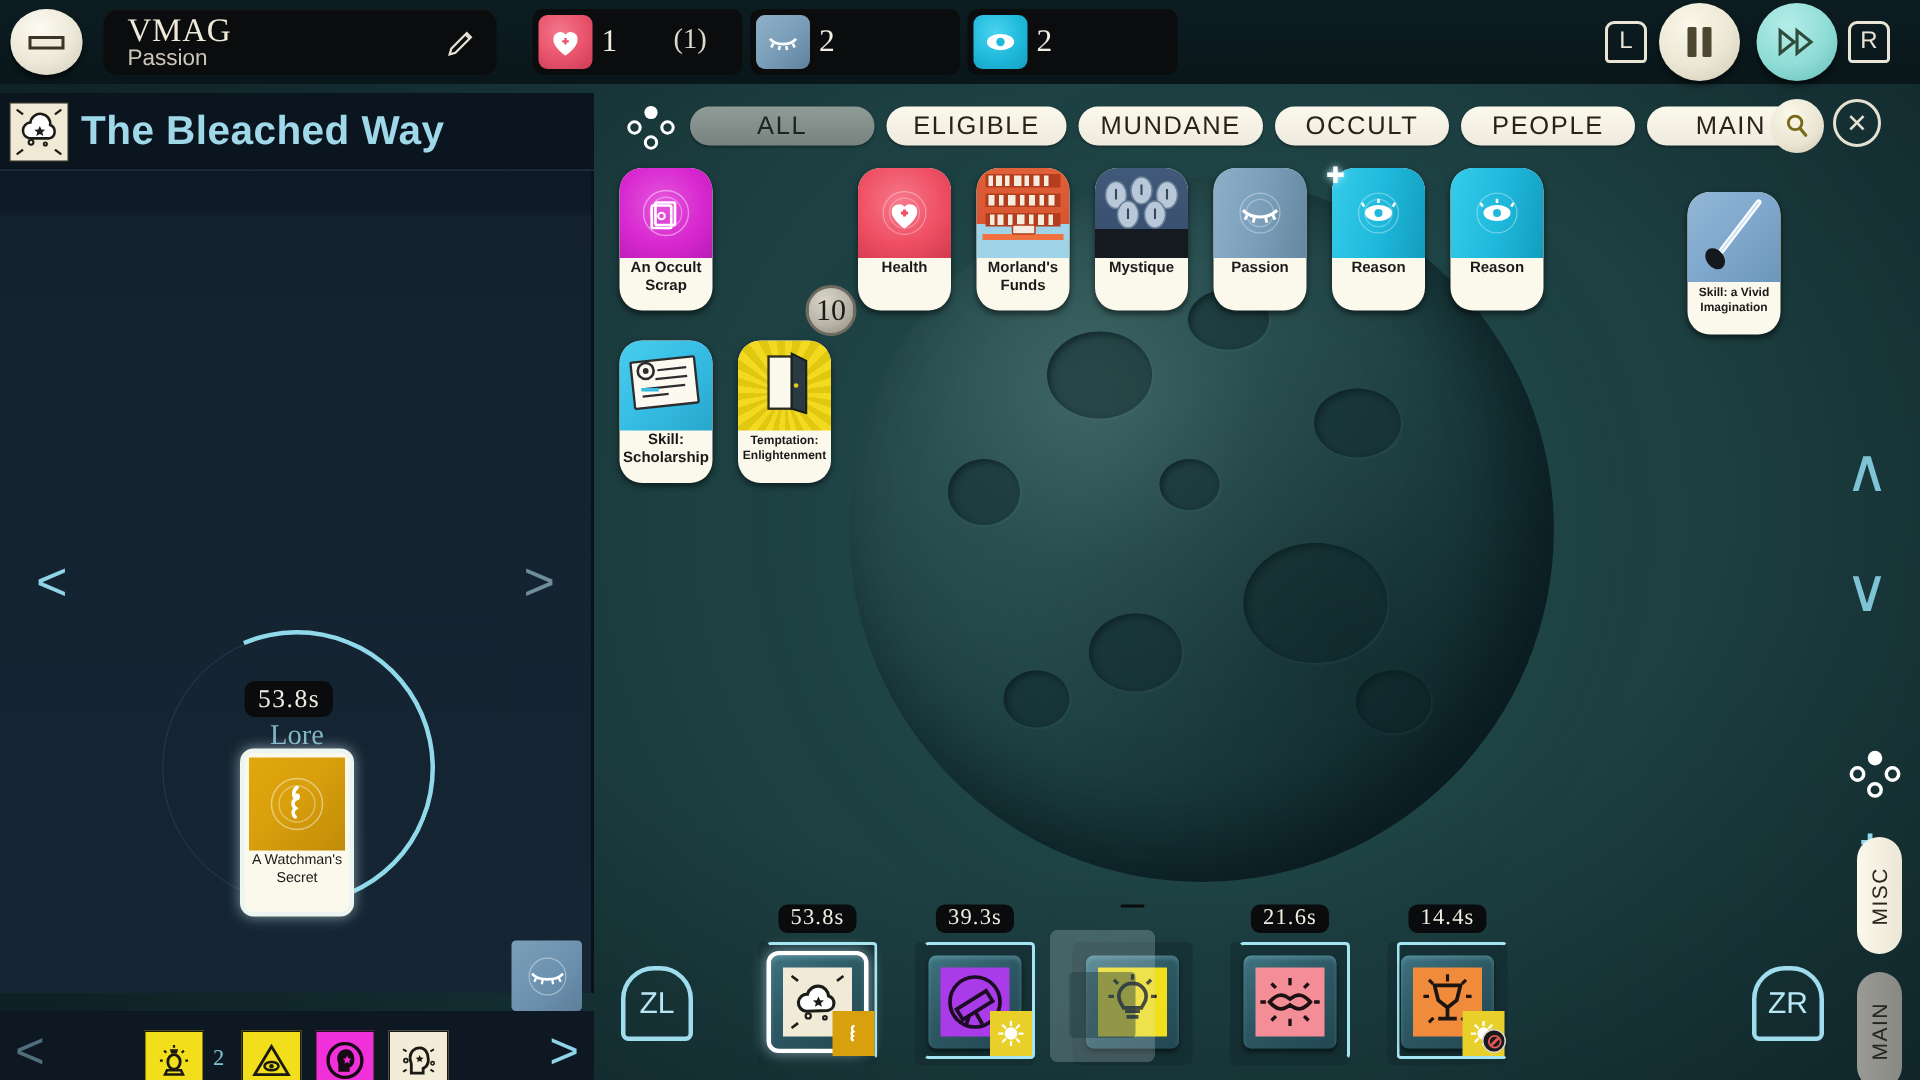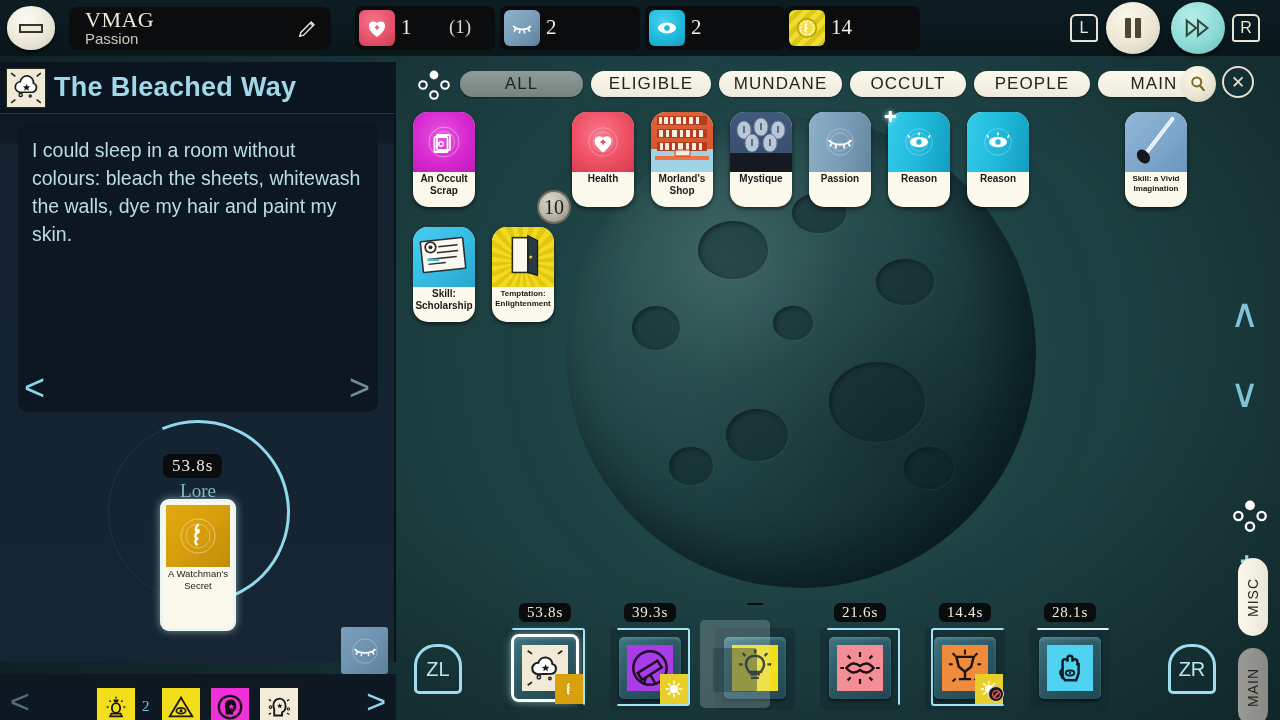--- a/index.html
+++ b/index.html
@@ -87,21 +87,21 @@
   #desc-text { position:absolute; left:14px; top:14px; width:330px; font-size:19.5px; line-height:28px; color:#b9dde6; font-family:"Liberation Sans", sans-serif; }
   #desc-prev { position:absolute; left:24px; top:305px; font-size:36px; color:#8fd5e8; font-family:"Liberation Sans", sans-serif; }
   #desc-next { position:absolute; right:24px; top:305px; font-size:36px; color:#6f8c99; font-family:"Liberation Sans", sans-serif; }
 
   #timer-ring { position:absolute; left:108px; top:360px; width:180px; height:180px; border-radius:50%; border:1.5px solid #1e3545; }
   #timer-arc { position:absolute; left:106px; top:358px; width:184px; height:184px; border-radius:50%;
     border:3px solid transparent; border-top-color:#8fd9ea; border-right-color:#8fd9ea; transform:rotate(22deg); }
   #timer-pill { position:absolute; left:163px; top:392px; background:#0a0b0c; border-radius:7px; padding:2px 9px; font-size:17px; color:#f0ede2; letter-spacing:1px; }
   #slot-label { position:absolute; left:0; top:418px; width:396px; text-align:center; font-size:19px; color:#7fb4c4; }
 
-  #slot-card { position:absolute; left:163px; top:440px; width:70px; height:126px; border-radius:6px; background:#fbf8ec; box-shadow:0 0 9px 3px rgba(210,240,250,.55), 0 0 0 3px #fbf8ec; overflow:hidden; }
+  #slot-card { position:absolute; left:163px; top:440px; width:70px; height:106px; border-radius:6px; background:#fbf8ec; box-shadow:0 0 9px 3px rgba(210,240,250,.55), 0 0 0 3px #fbf8ec; overflow:hidden; }
   #slot-card .art { position:absolute; left:3px; top:3px; width:64px; height:62px;
     background:linear-gradient(135deg,#e0a80e 0%,#d99f0c 45%,#c08c08 100%); display:flex; align-items:center; justify-content:center;}
   #slot-card .lbl { position:absolute; left:0; top:66px; width:70px; text-align:center; font-size:9.5px; line-height:12px; color:#1a1a18; font-family:"Liberation Sans", sans-serif; }
 
   #aspect-float { position:absolute; left:341px; top:565px; width:47px; height:47px; border-radius:3px;
     background:linear-gradient(135deg,#7b9fba 0%,#6e93b0 50%,#5d809c 100%); display:flex; align-items:center; justify-content:center; }
 
   #aspect-bar { position:absolute; left:0; top:612px; width:396px; height:62px; background:#0d1823; }
   #aspect-bar .prev { position:absolute; left:10px; top:8px; font-size:34px; color:#4f6f7d; font-family:"Liberation Sans", sans-serif;}
   #aspect-bar .next { position:absolute; right:10px; top:8px; font-size:34px; color:#8fd5e8; font-family:"Liberation Sans", sans-serif;}
@@ -224,30 +224,20 @@
   <div class="res" style="left:645px;width:140px;">
     <div class="ic" style="background:radial-gradient(circle at 40% 32%,#49d3ef 0%,#1fb9dc 55%,#149fc0 100%);">
       <svg viewBox="0 0 24 24" width="26" height="26">
           <ellipse cx="12" cy="12" rx="8.4" ry="5" fill="#fff"></ellipse>
           <circle cx="12" cy="12" r="2.6" fill="#1fb9dc"></circle>
         </svg>
     </div>
     <div class="val">2</div>
   </div>
 
-  <div class="res" style="left:785px;width:135px;">
-    <div class="ic" style="background:repeating-linear-gradient(135deg,#efdd35 0px,#efdd35 5px,#dcc716 5px,#dcc716 10px);">
-      <svg viewBox="0 0 24 24" width="26" height="26">
-          <circle cx="12" cy="12" r="8.6" fill="#f0e04a" stroke="#b79c0a" stroke-width="1.3"></circle>
-          <circle cx="12" cy="12" r="6.2" fill="none" stroke="#fff" stroke-width="1.1" stroke-dasharray="1.6 1.6"></circle>
-          <path d="M12 7.6c-1.6 1.2-1.8 3.3-.4 4.6-1.4.6-1.8 2.6-.2 3.8" fill="none" stroke="#fff" stroke-width="1.5"></path>
-        </svg>
-    </div>
-    <div class="val">14</div>
-  </div>
 
   <div class="kbtn" style="left:1070px;">L</div>
   <div id="pause-btn">
     <i></i>
       <i></i>
   </div>
   <div id="ff-btn">
     <svg viewBox="0 0 32 24" width="30" height="24">
       <path d="M4 4l10 8-10 8z" fill="none" stroke="#2f4b3c" stroke-width="2.2"></path>
       <path d="M16 4l10 8-10 8z" fill="none" stroke="#2f4b3c" stroke-width="2.2"></path>
@@ -263,23 +253,20 @@
         <path d="M10 20a5 5 0 0 1 .6-9.9A6.2 6.2 0 0 1 23 11.6a4.4 4.4 0 0 1-.6 8.4z" fill="#fff" stroke="#1c1c18" stroke-width="1.6"></path>
         <path d="M16.5 12.2l1 2.2 2.4.2-1.8 1.6.6 2.3-2.2-1.3-2.2 1.3.6-2.3-1.8-1.6 2.4-.2z" fill="#1c1c18"></path>
         <circle cx="11" cy="22.5" r="1.5" fill="none" stroke="#1c1c18" stroke-width="1.3"></circle>
         <circle cx="20" cy="23.5" r="1" fill="none" stroke="#1c1c18" stroke-width="1.2"></circle>
         <path d="M2 2l4 3M30 2l-4 3M2 30l4-3M30 30l-4-3" stroke="#1c1c18" stroke-width="1.4"></path>
       </svg>
     </div>
     <div id="panel-title">The Bleached Way</div>
   </div>
 
-  <div id="desc-box">
-    <div id="desc-text">I could sleep in a room without colours: bleach the sheets, whitewash the walls, dye my hair and paint my skin.</div>
-  </div>
   <div id="desc-prev">&lt;</div>
   <div id="desc-next">&gt;</div>
 
   <div id="timer-ring"></div>
   <div id="timer-arc"></div>
   <div id="timer-pill">53.8s</div>
   <div id="slot-label">Lore</div>
 
   <div id="slot-card">
     <div class="art">
@@ -418,21 +405,21 @@
             <rect x="21" y="31" width="3" height="7"></rect>
           <rect x="27" y="31" width="5" height="7"></rect>
             <rect x="35" y="31" width="3" height="7"></rect>
             <rect x="41" y="31" width="4" height="7"></rect>
             <rect x="48" y="31" width="3" height="7"></rect>
         </g>
         <rect x="4" y="44" width="54" height="4" fill="#f0703f"></rect>
         <rect x="24" y="38" width="15" height="6" rx="1" fill="#f5ece0" stroke="#b33d1c" stroke-width="1"></rect>
       </svg>
     </div>
-    <div class="lbl">Morland's Shop</div>
+    <div class="lbl">Morland's Funds</div>
   </div>
 
   <div class="card" style="left:320px;top:0px;">
     <div class="art" style="background:linear-gradient(180deg,#41597a 0%,#3a5070 68%,#141a20 68%,#141a20 100%);">
       <svg viewBox="0 0 62 60" width="62" height="60">
         <g fill="#b8c8d8" stroke="#6a8098" stroke-width="1">
           <ellipse cx="14" cy="18" rx="7" ry="9"></ellipse>
             <ellipse cx="31" cy="15" rx="7" ry="9"></ellipse>
             <ellipse cx="48" cy="18" rx="7" ry="9"></ellipse>
           <ellipse cx="22" cy="31" rx="7" ry="9"></ellipse>
@@ -478,21 +465,21 @@
         <circle cx="20" cy="20" r="14" fill="none" stroke="#fff" stroke-width=".9" opacity=".35"></circle>
         <ellipse cx="20" cy="20" rx="9.5" ry="5.6" fill="#fff"></ellipse>
         <circle cx="20" cy="20" r="2.8" fill="#1fb9dc"></circle>
         <path d="M10 15.5l-1.6-2.6M20 13v-3M30 15.5l1.6-2.6" stroke="#fff" stroke-width="1.8"></path>
       </svg>
     </div>
     <div class="lbl">Reason</div>
   </div>
 
 
-  <div class="card" style="left:715px;top:0px;">
+  <div class="card" style="left:715px;top:16px;">
     <div class="art" style="background:linear-gradient(135deg,#93b7d6 0%,#7fa8cc 50%,#6d96bb 100%);">
       <svg viewBox="0 0 62 60" width="60" height="58">
         <path d="M48 6L22 40" stroke="#fff" stroke-width="4" stroke-linecap="round"></path>
         <path d="M48 6L22 40" stroke="#cfe0ee" stroke-width="1.4"></path>
         <ellipse cx="18" cy="45" rx="6" ry="8" fill="#15181c" transform="rotate(-38 18 45)"></ellipse>
       </svg>
     </div>
     <div class="lbl sm">Skill: a Vivid Imagination</div>
   </div>
 
@@ -623,35 +610,20 @@
       </div>
       <div class="dot">
         <svg viewBox="0 0 14 14" width="11" height="11">
             <path d="M4 10L10 4" stroke="#e35858" stroke-width="2.4"></path>
             <circle cx="7" cy="7" r="5" fill="none" stroke="#e35858" stroke-width="1.6"></circle>
           </svg>
       </div>
     </div>
   </div>
 
-  <div class="verb" style="left:630px;">
-    <div class="frame"></div>
-    <div class="prog" style="border-color:transparent;border-top-color:#dff3f8;"></div>
-    <div class="timer">28.1s</div>
-    <div class="slot">
-      <div class="icon" style="background:#4fd2f2;">
-        <svg viewBox="0 0 34 34" width="42" height="42">
-          <path d="M11 26V12a2 2 0 0 1 4 0M15 12V9a2 2 0 0 1 4 0v3M19 12a2 2 0 0 1 4 0v3" fill="none" stroke="#101c22" stroke-width="2"></path>
-          <path d="M11 18c-2 1-2.4 3-1 5l3 4h9l2-6V13" fill="none" stroke="#101c22" stroke-width="2"></path>
-          <ellipse cx="17" cy="21" rx="3.4" ry="2" fill="none" stroke="#101c22" stroke-width="1.6"></ellipse>
-          <circle cx="17" cy="21" r=".9" fill="#101c22"></circle>
-        </svg>
-      </div>
-    </div>
-  </div>
 
   <div id="zr">ZR</div>
 </div>
 
 <div class="drag-ghost">
   <div class="gi"></div>
 </div>
 
 <div id="rightedge">
   <div class="chev" style="top:0px;">∧</div>

